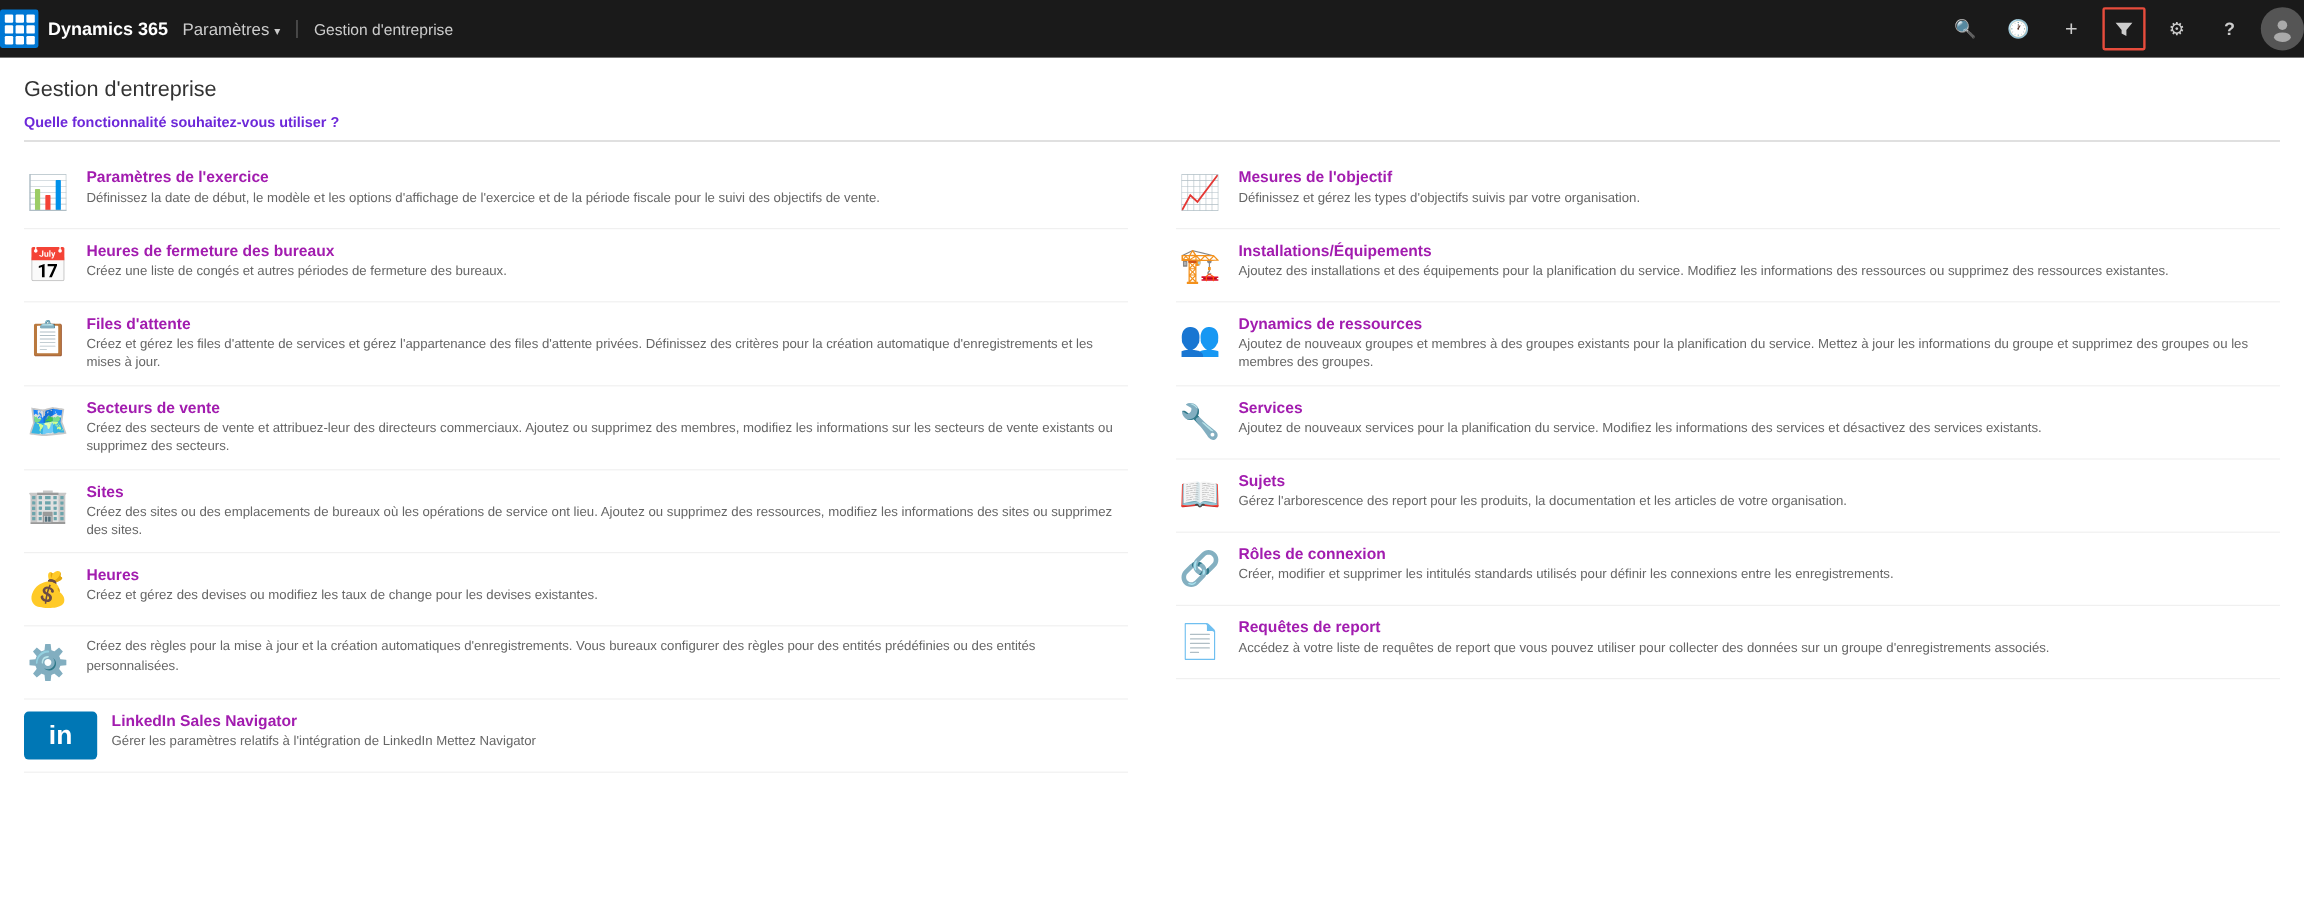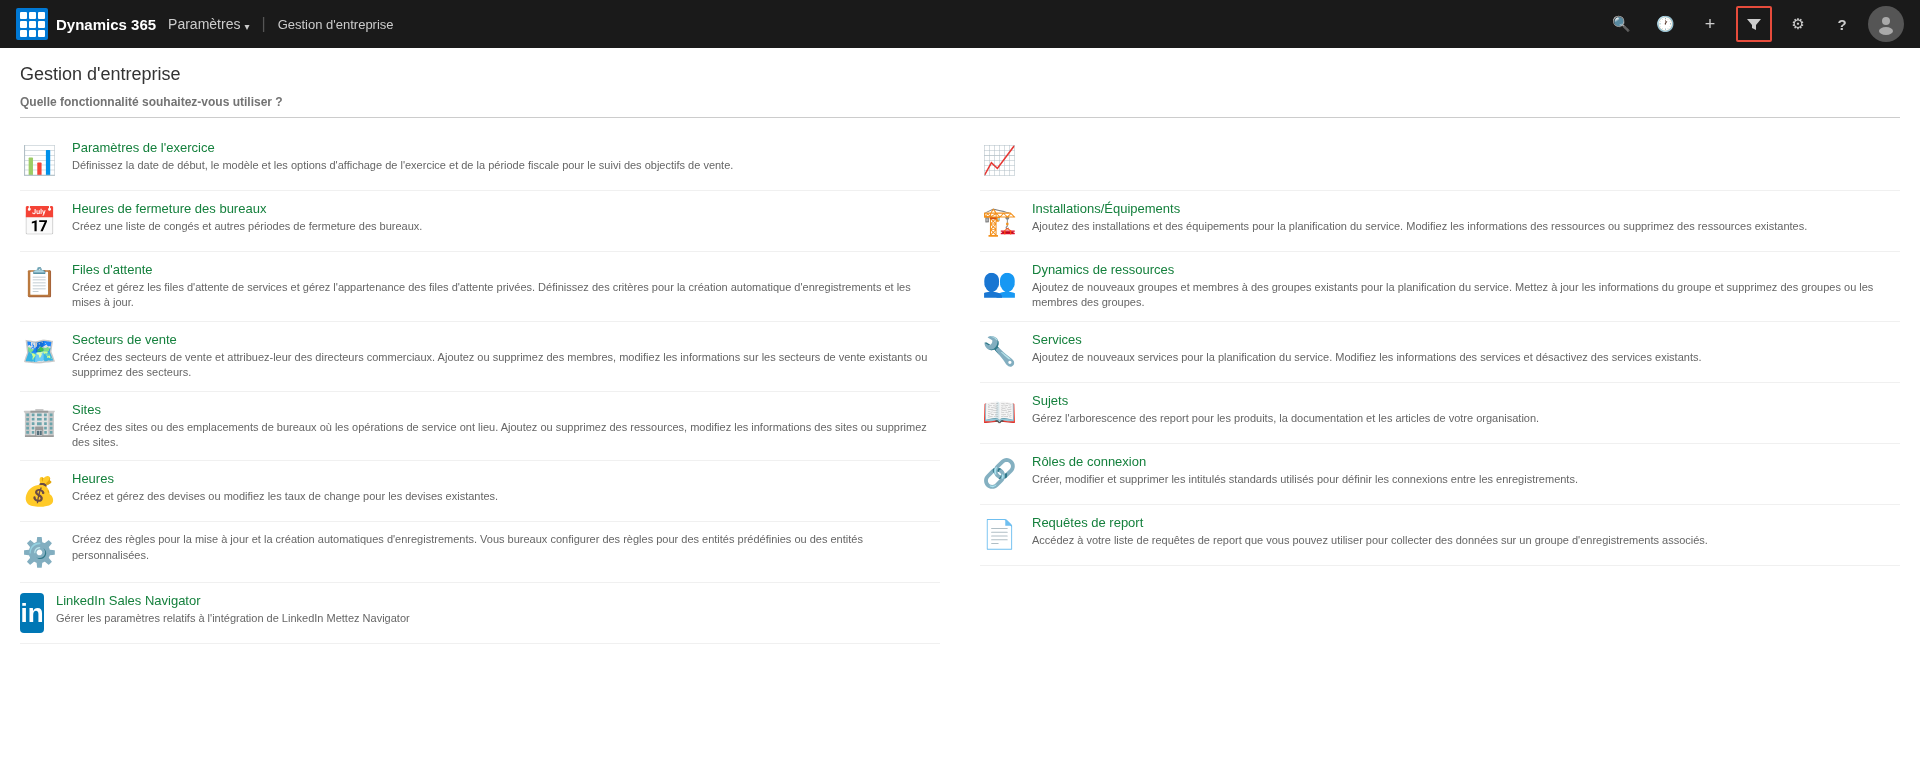--- a/index.html
+++ b/index.html
@@ -4,21 +4,21 @@
   <style>
     * { margin: 0; padding: 0; box-sizing: border-box; }
     body { font-family: 'Segoe UI', Arial, sans-serif; background: #fff; font-size: 12px; color: #333; }
 
     
     .topnav {
       background: #1a1a1a;
       height: 48px;
       display: flex;
       align-items: center;
-      padding: 0 16px;
+      padding: 0 0;
       gap: 8px;
       color: #fff;
     }
     .topnav-waffle {
       width: 32px; height: 32px;
       display: flex; align-items: center; justify-content: center;
       cursor: pointer;
       background: #0078d4;
       border-radius: 2px;
       flex-shrink: 0;
@@ -81,21 +81,21 @@
     }
     .page-title {
       font-size: 18px;
       font-weight: 400;
       color: #333;
       margin-bottom: 10px;
     }
     .page-question {
       font-size: 12px;
       font-weight: 700;
-      color: #737373;
+      color: #6d28d9;
       margin-bottom: 12px;
       padding-bottom: 8px;
       border-bottom: 1px solid #ccc;
     }
 
     
     .items-grid {
       display: grid;
       grid-template-columns: 1fr 1fr;
       column-gap: 40px;
@@ -110,38 +110,38 @@
     }
     .item-icon {
       width: 40px; height: 40px;
       flex-shrink: 0;
       display: flex; align-items: center; justify-content: center;
       font-size: 28px;
     }
     .item-content {}
     .item-title {
       font-size: 13px;
-      font-weight: 400;
-      color: #15803d;
+      font-weight: 700;
+      color: #a21caf;
       margin-bottom: 3px;
     }
     .item-desc {
       font-size: 11px;
       color: #666;
       line-height: 1.4;
     }
 
     
     .linkedin-icon {
-      width: 24px; height: 40px;
+      width: 61px; height: 40px;
       background: #0077b5;
       border-radius: 4px;
       display: flex; align-items: center; justify-content: center;
       color: #fff;
-      font-size: 26px;
+      font-size: 22px;
       font-weight: 700;
       font-family: Arial, sans-serif;
       flex-shrink: 0;
     }
   </style>
 </head>
 <body>
 
 <nav class="topnav">
   <div class="topnav-waffle">
@@ -243,20 +243,24 @@
     <div class="item-content">
       <div class="item-title">LinkedIn Sales Navigator</div>
       <div class="item-desc">Gérer les paramètres relatifs à l'intégration de LinkedIn Mettez Navigator</div>
     </div>
   </div>
       </div>
 
     <div id="right-col">
         <div class="item-row">
     <div class="item-icon">📈</div>
+    <div class="item-content">
+      <div class="item-title">Mesures de l'objectif</div>
+      <div class="item-desc">Définissez et gérez les types d'objectifs suivis par votre organisation.</div>
+    </div>
   </div>
         <div class="item-row">
     <div class="item-icon">🏗️</div>
     <div class="item-content">
       <div class="item-title">Installations/Équipements</div>
       <div class="item-desc">Ajoutez des installations et des équipements pour la planification du service. Modifiez les informations des ressources ou supprimez des ressources existantes.</div>
     </div>
   </div>
         <div class="item-row">
     <div class="item-icon">👥</div>

